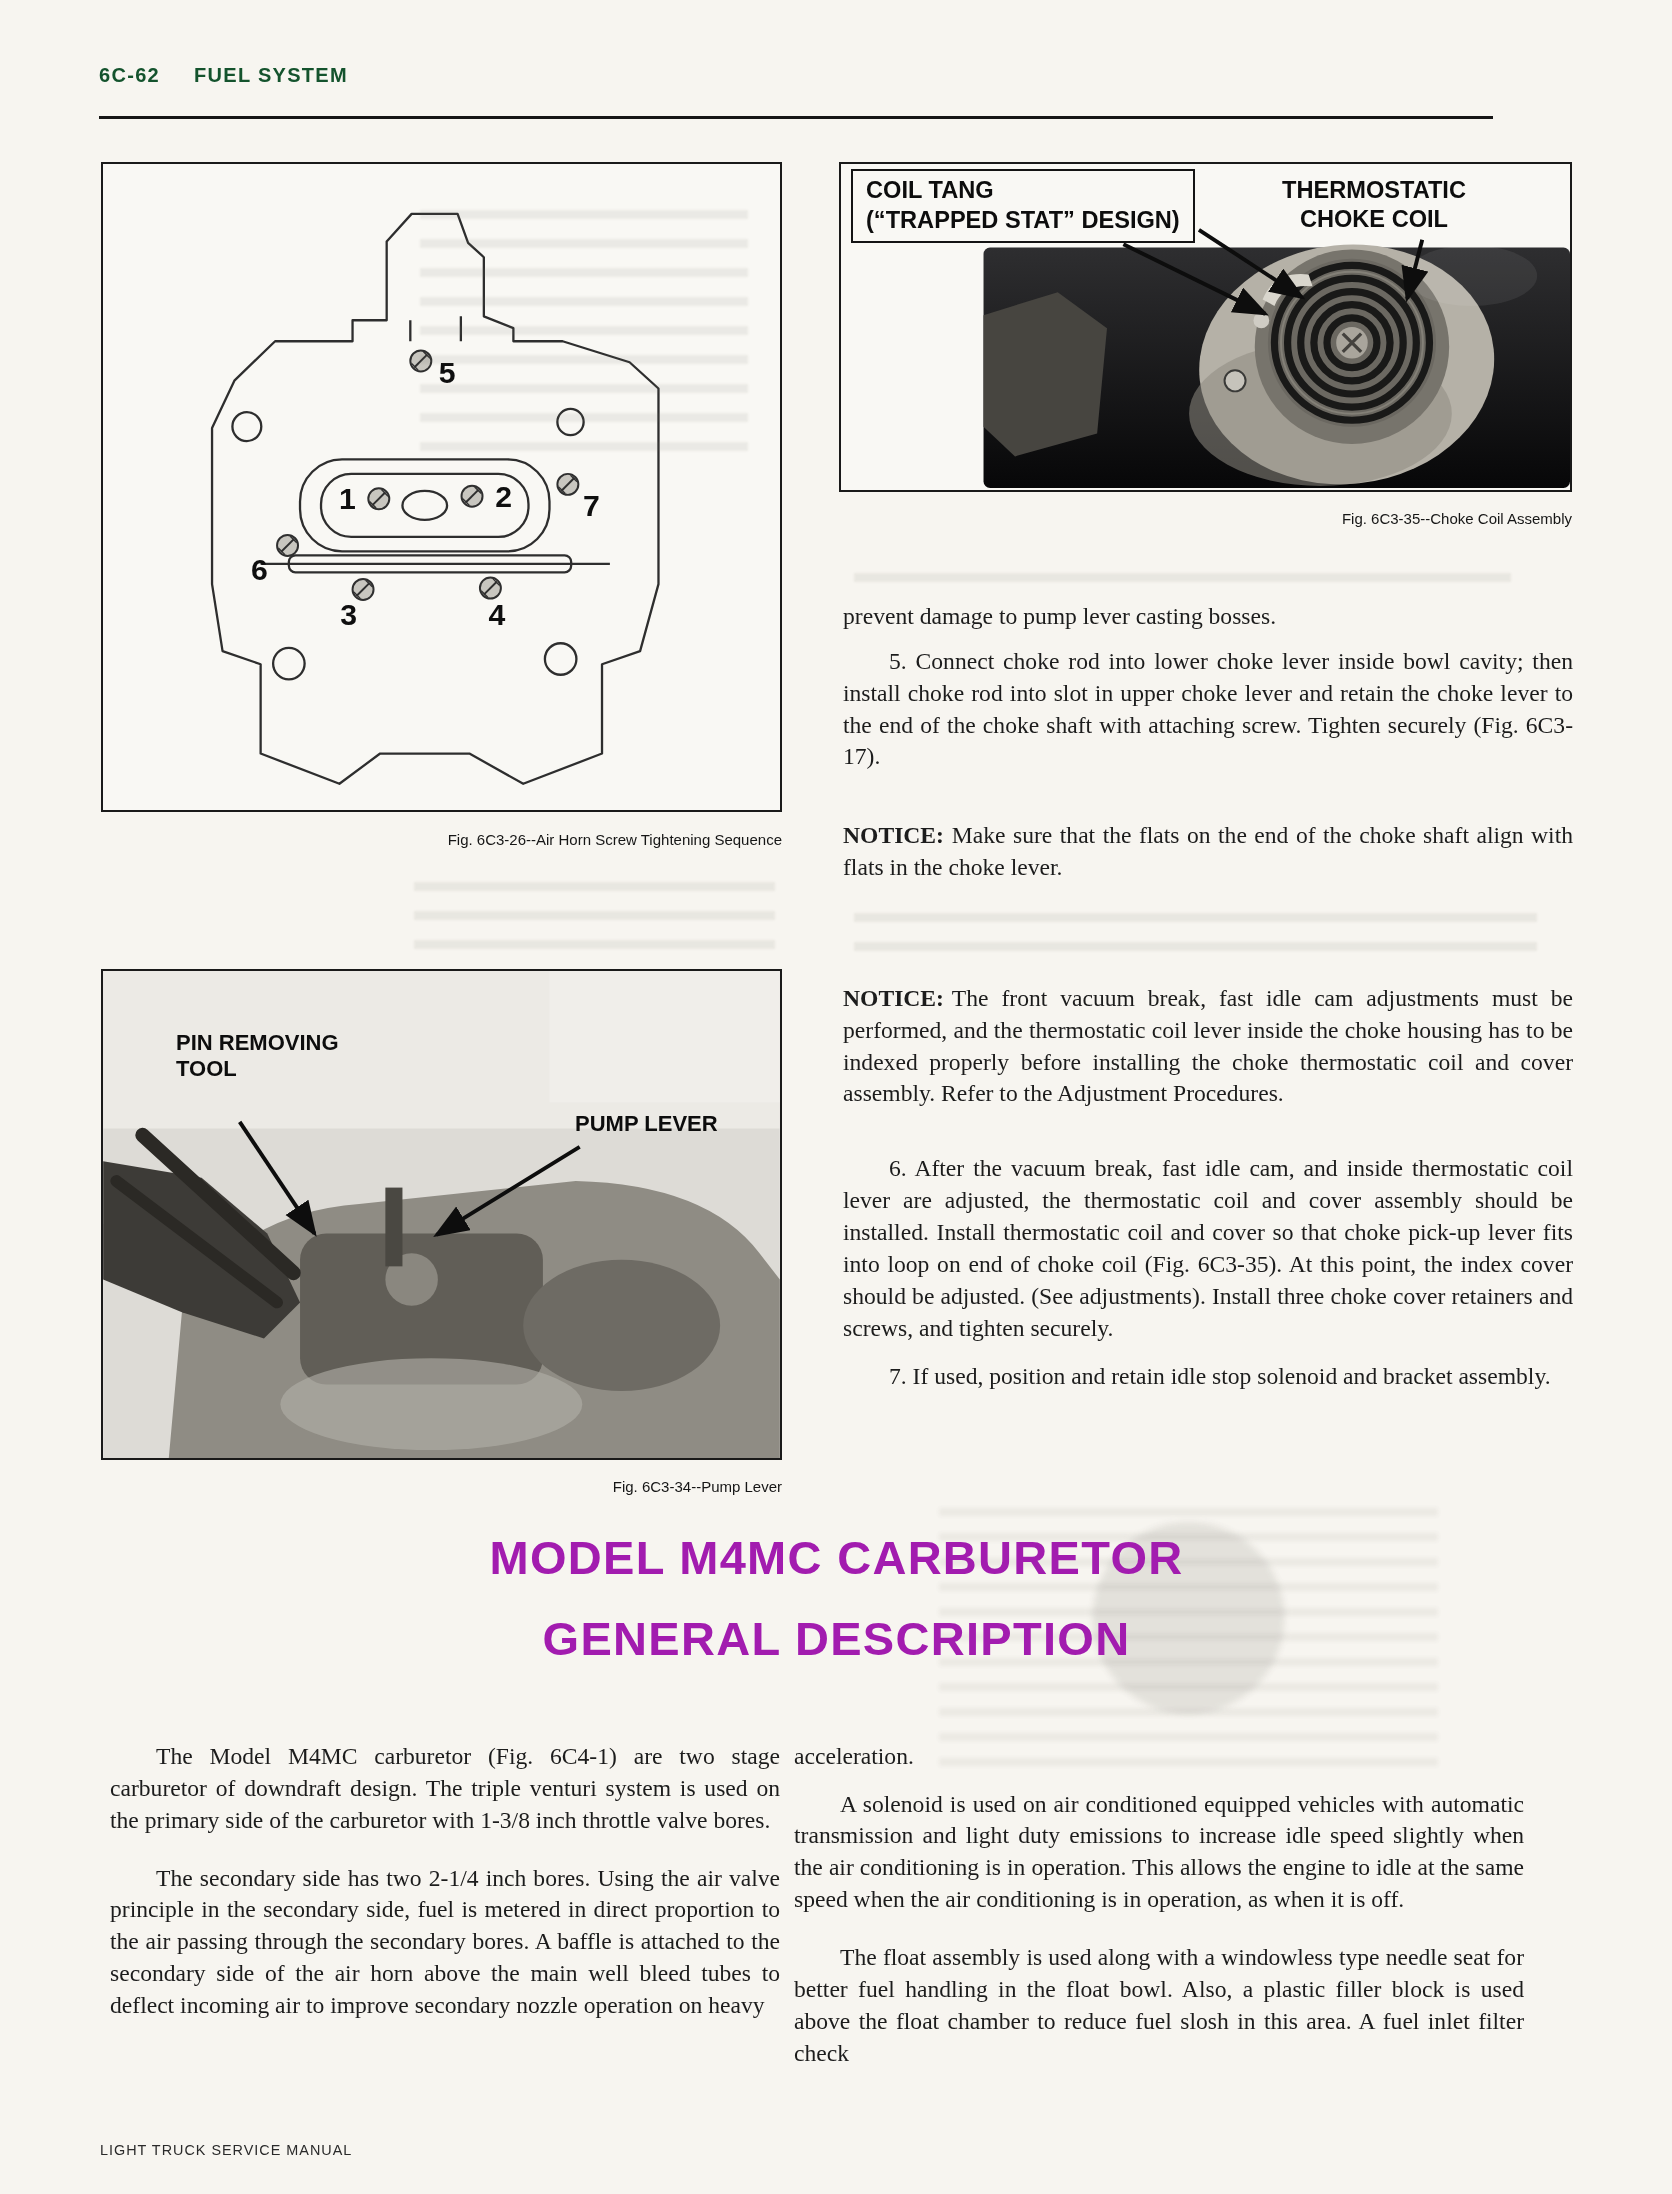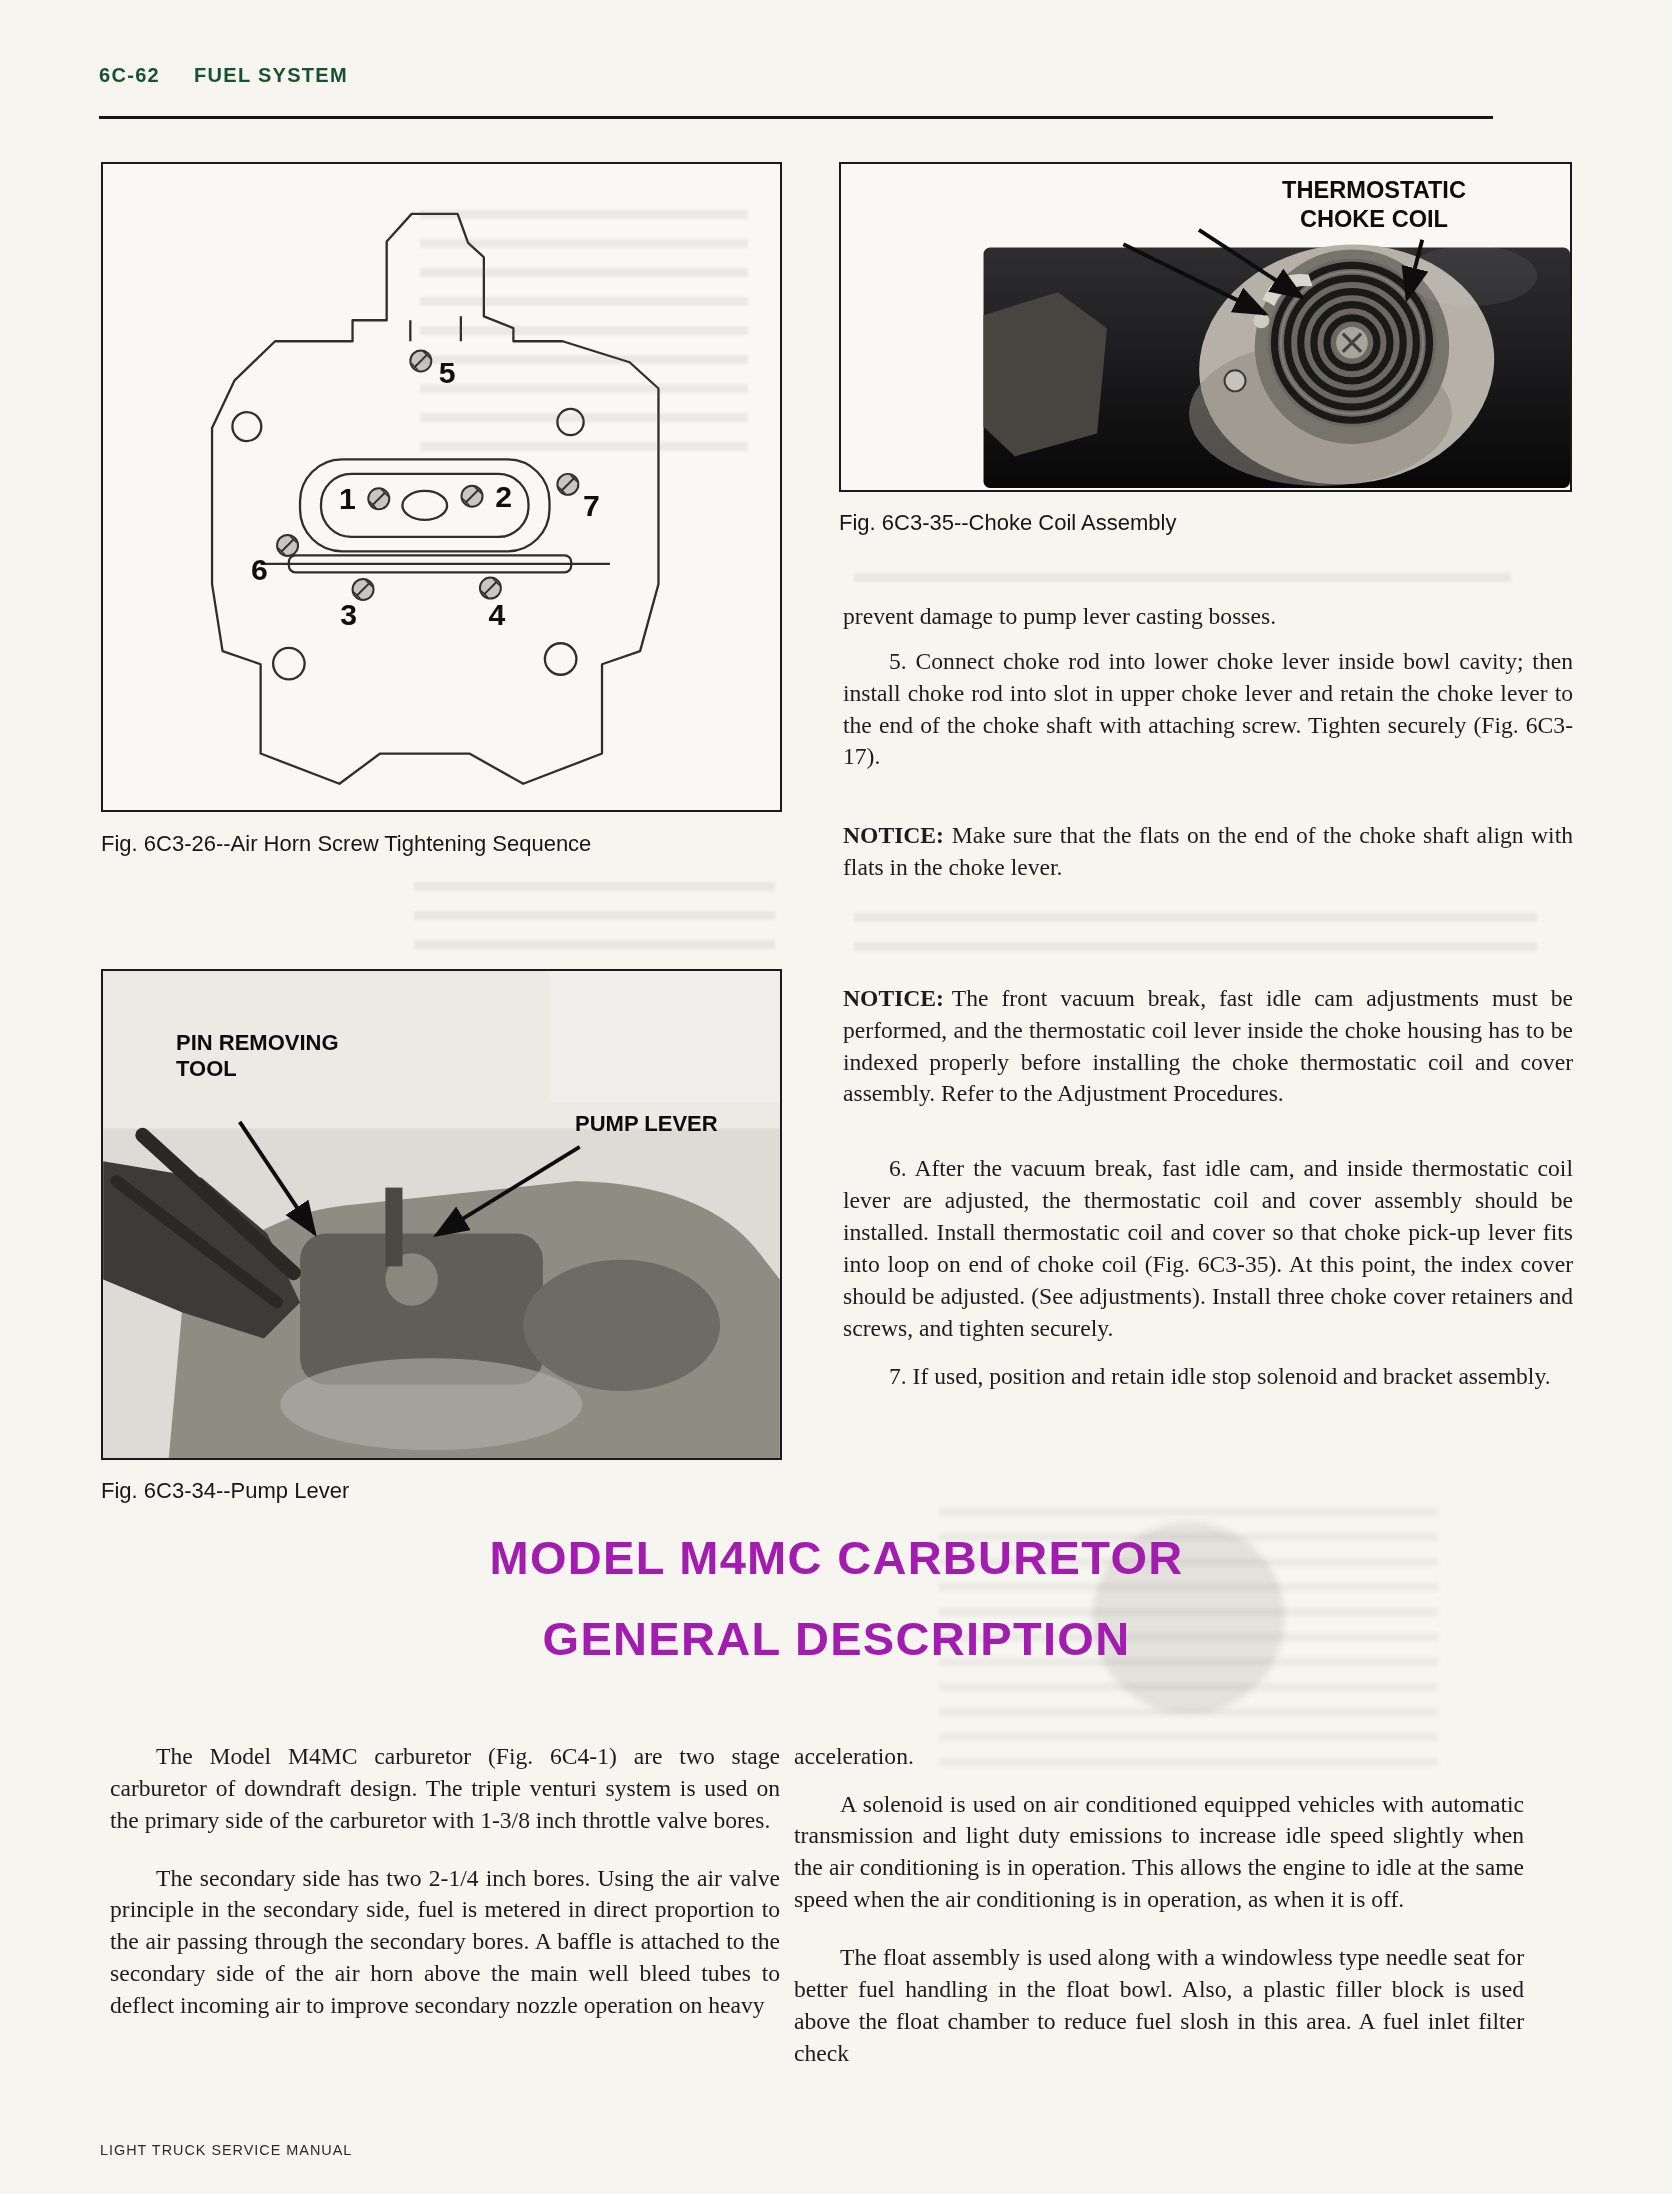--- a/index.html
+++ b/index.html
@@ -13,22 +13,22 @@
   .hdr .sec{margin-left:34px;}
   .rule{position:absolute;left:99px;top:116px;width:1394px;height:2.6px;background:#161616;}
 
   
   .figbox{position:absolute;margin:0;border:2px solid #1a1a1a;background:#f9f8f4;}
   #figbox1{left:101px;top:162px;width:677px;height:646px;}
   #figbox3{left:839px;top:162px;width:729px;height:326px;}
   #figbox2{left:101px;top:969px;width:677px;height:487px;}
   .figbox svg{display:block;width:100%;height:100%;}
 
-  .caption{position:absolute;font-family:"Liberation Sans",sans-serif;font-size:22px;
-           color:#161616;text-align:left;}
+  .caption{position:absolute;font-family:"Liberation Sans",sans-serif;font-size:15px;
+           color:#161616;text-align:right;}
   #cap1{left:101px;top:831px;width:681px;}
   #cap3{left:839px;top:510px;width:733px;}
   #cap2{left:101px;top:1478px;width:681px;}
 
   
   .photo-label{position:absolute;font-family:"Liberation Sans",sans-serif;font-weight:bold;
                color:#0d0d0d;line-height:1.2;}
   #label-tool{left:176px;top:1030px;font-size:22px;}
   #label-lever{left:575px;top:1111px;font-size:22px;}
   #label-tang{left:851px;top:169px;font-size:23.6px;border:2px solid #141414;
@@ -146,20 +146,24 @@
       <circle cx="600" cy="330" r="16" fill="#c6c3bb" stroke="#3a3a38" stroke-width="3"></circle>
       <circle cx="640" cy="238" r="12" fill="#cfccc4"></circle>
       <ellipse cx="960" cy="170" rx="100" ry="46" fill="#ffffff" opacity="0.07"></ellipse>
       <g stroke="#0d0d0d" stroke-width="6">
         <line x1="430" y1="122" x2="646" y2="228" marker-end="url(#ah3)"></line>
         <line x1="545" y1="100" x2="702" y2="203" marker-end="url(#ah3)"></line>
         <line x1="885" y1="115" x2="862" y2="205" marker-end="url(#ah3)"></line>
       </g>
     </svg>
   </figure>
+  <div class="photo-label" id="label-tang">
+    <div>COIL TANG</div>
+    <div>(“TRAPPED STAT” DESIGN)</div>
+  </div>
   <div class="photo-label" id="label-coil">
     <div>THERMOSTATIC</div>
     <div>CHOKE COIL</div>
   </div>
   <div class="caption" id="cap3">Fig. 6C3-35--Choke Coil Assembly</div>
 
   <figure class="figbox" id="figbox2">
     <svg viewBox="0 0 1031 742">
       <defs>
         <marker id="ah2" markerWidth="9" markerHeight="8" refX="8" refY="3.5" orient="auto">

